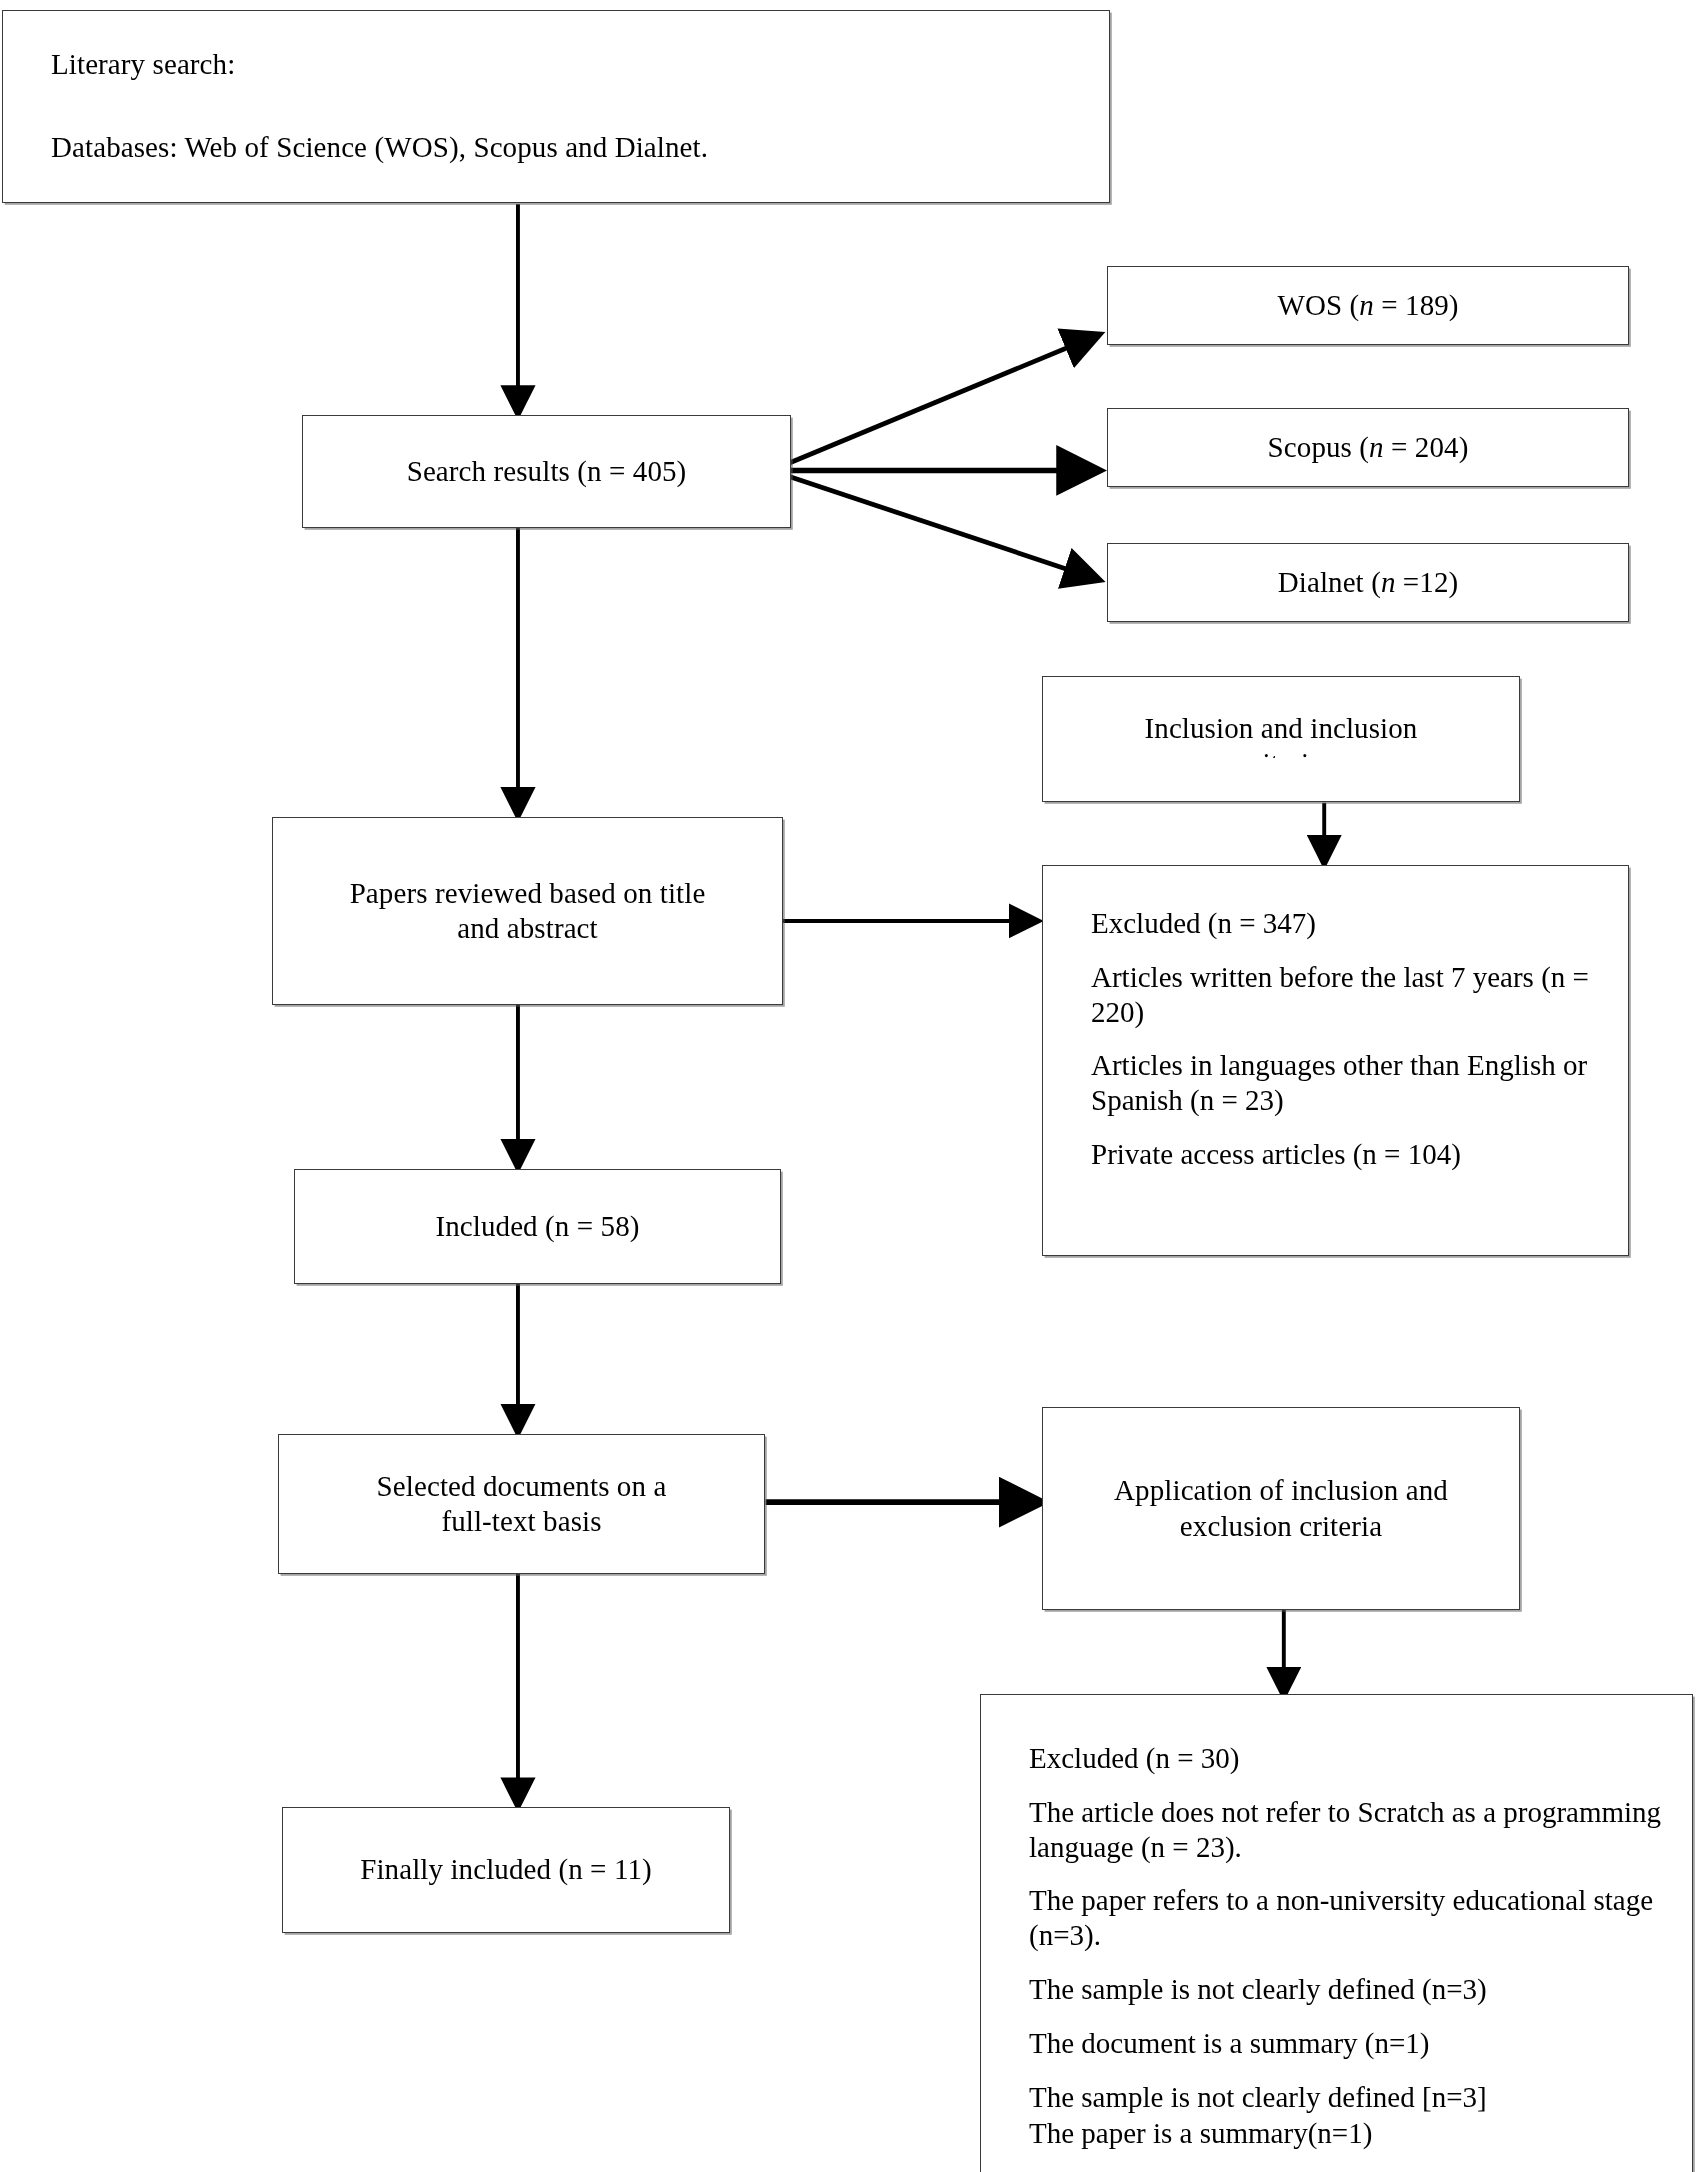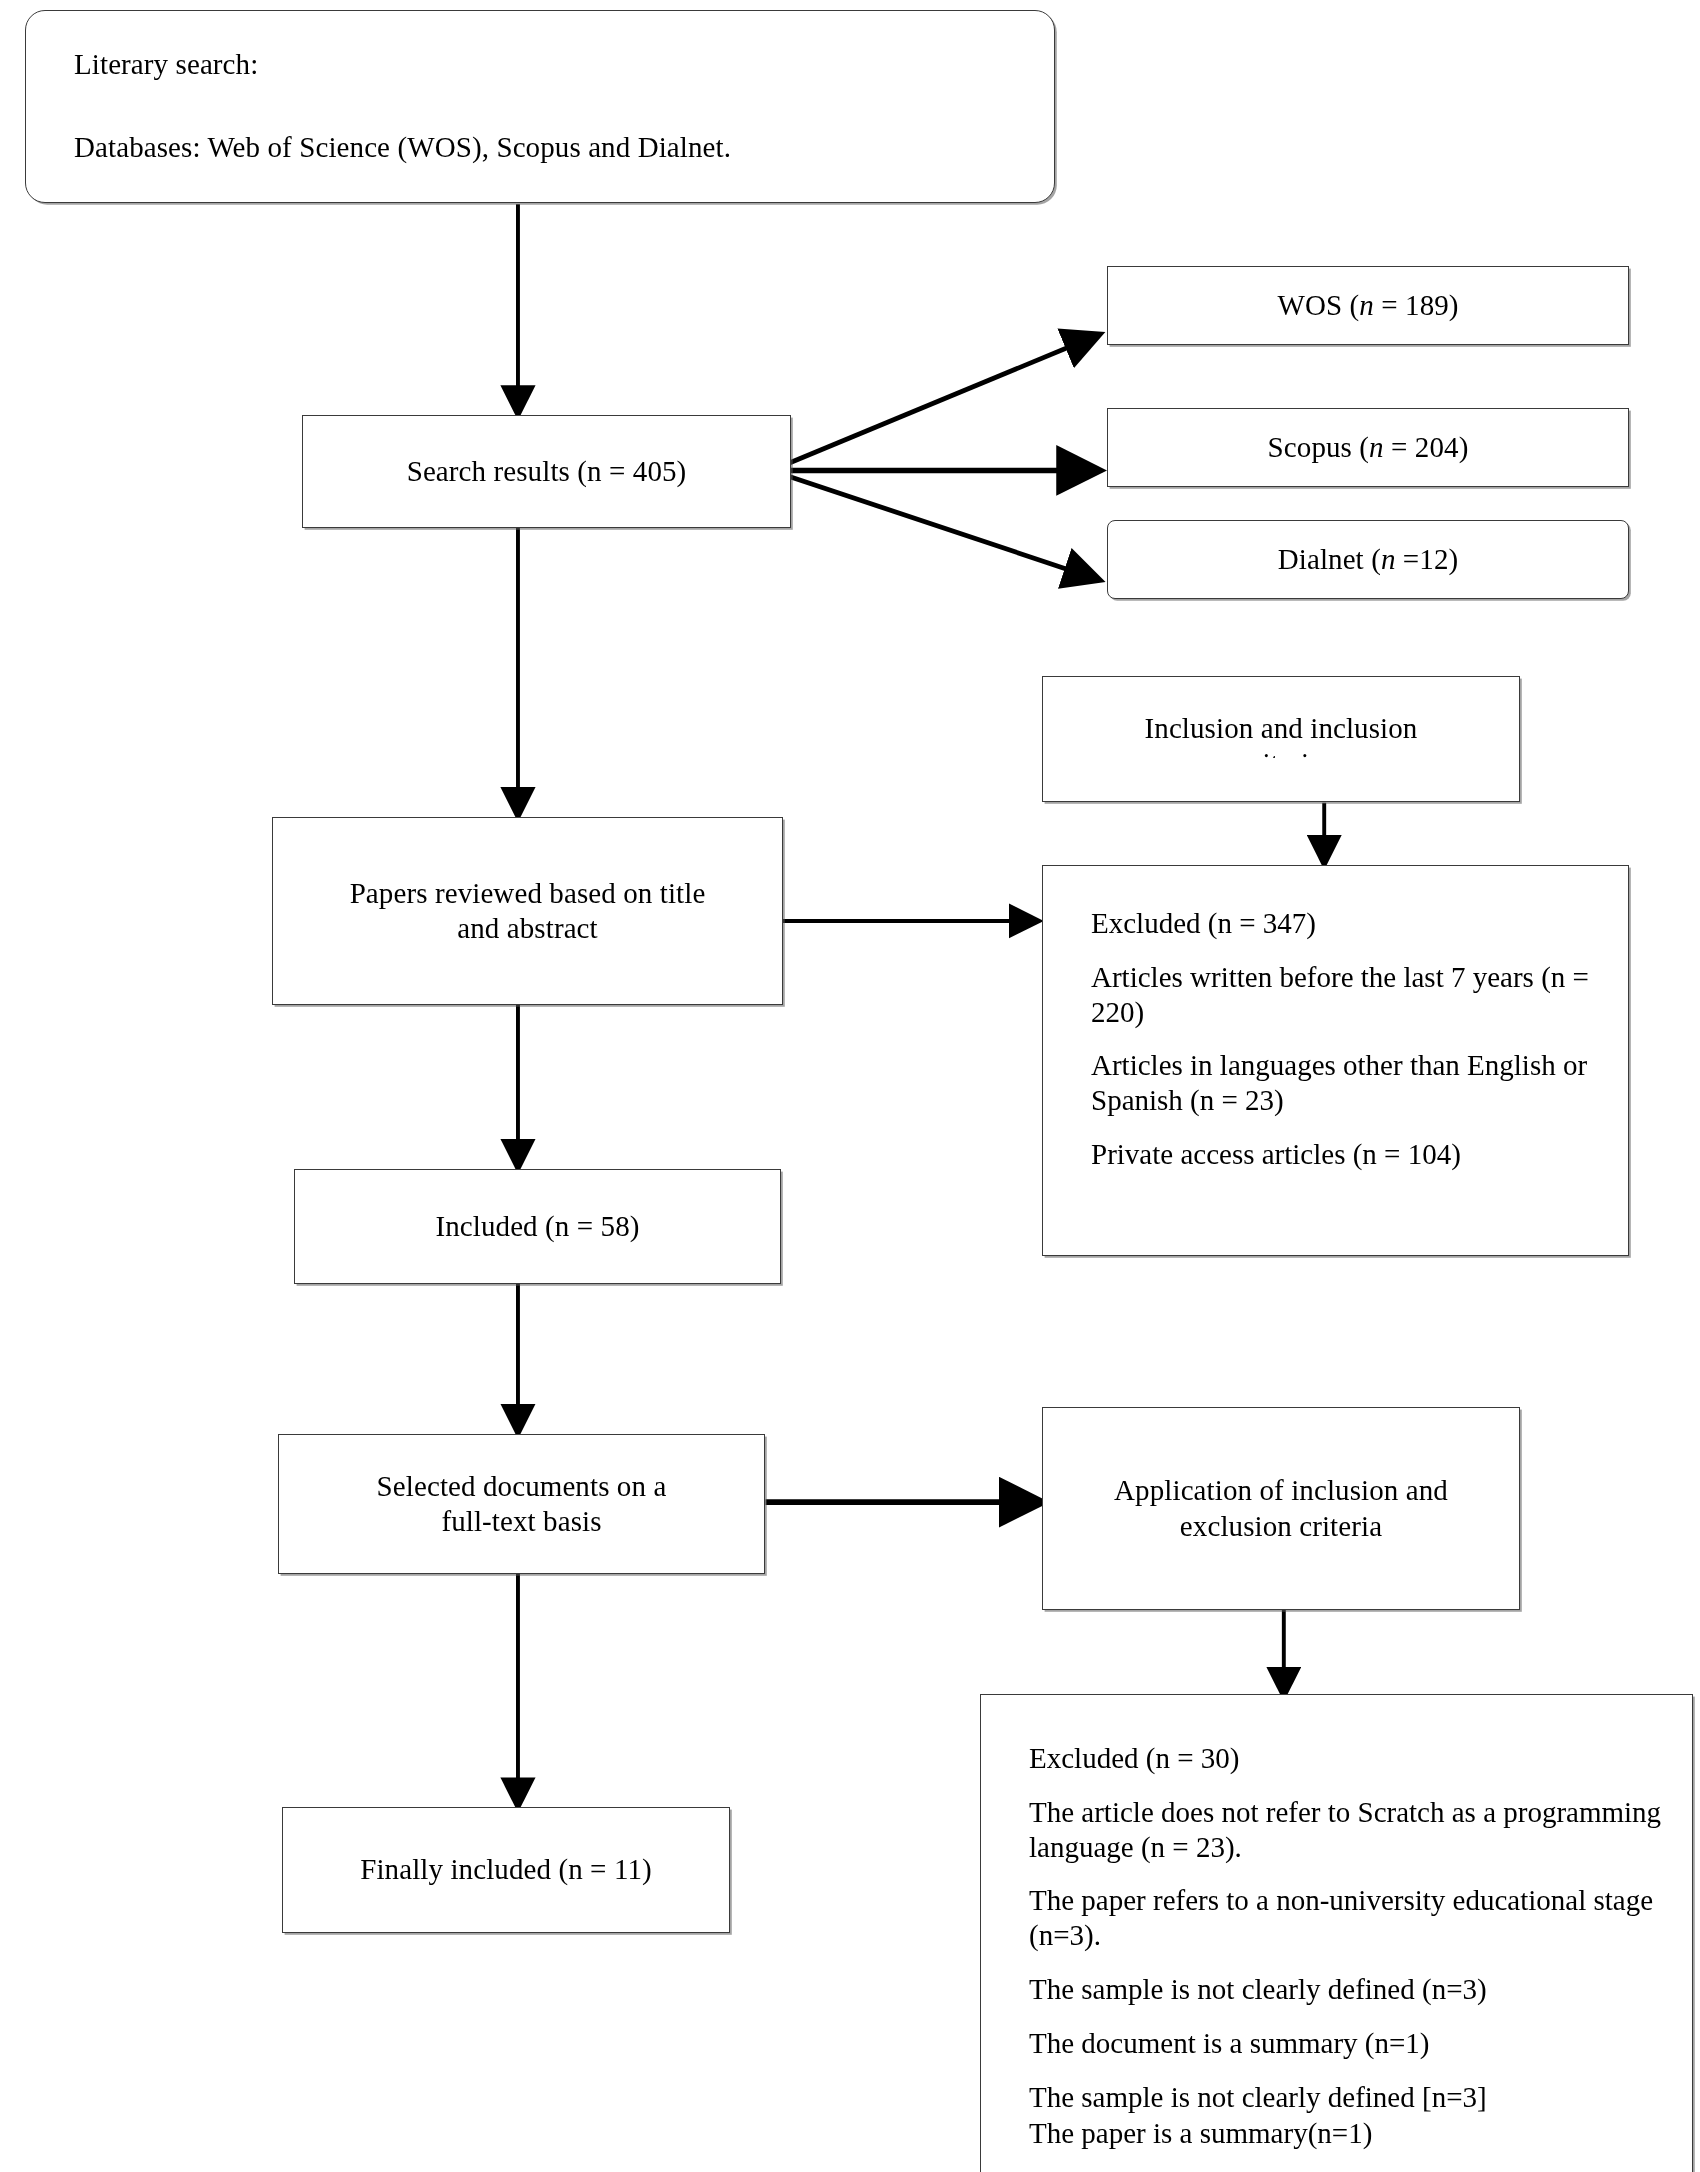--- a/index.html
+++ b/index.html
@@ -110,38 +110,38 @@
 
     <line x1="1192" y1="2955" x2="1192" y2="3300" stroke="#000000" stroke-width="9" marker-end="url(#arrowhead)"></line>
 
     <line x1="1762" y1="3458" x2="2398" y2="3458" stroke="#000000" stroke-width="13" marker-end="url(#arrowhead)"></line>
 
     <line x1="2955" y1="3705" x2="2955" y2="3905" stroke="#000000" stroke-width="9" marker-end="url(#arrowhead)"></line>
 
     <line x1="1192" y1="3622" x2="1192" y2="4160" stroke="#000000" stroke-width="9" marker-end="url(#arrowhead)"></line>
   </svg>
 
-  <div class="node-box align-left" style="left:25px; top:9.6px; width:1030px; height:193px;border-radius:20px;">
+  <div class="node-box align-left" style="left:2px; top:9.6px; width:1108px; height:193px;">
     <span class="node-text line pad-l" style="margin-bottom:48px;">Literary search:</span>
     <span class="node-text line pad-l">Databases: Web of Science (WOS), Scopus and Dialnet.</span>
   </div>
 
   <div class="node-box align-center" style="left:282px; top:415px; width:489px; height:113px;margin-left:20px;">
     <span class="node-text line pad-c">Search results (n = 405)</span>
   </div>
 
   <div class="node-box align-center" style="left:1107px; top:266px; width:522px; height:79px;">
     <span class="node-text line pad-c"><span>WOS (</span><span class="n-italic">n</span><span> = 189)</span></span>
   </div>
 
   <div class="node-box align-center" style="left:1107px; top:408px; width:522px; height:79px;">
     <span class="node-text line pad-c"><span>Scopus (</span><span class="n-italic">n</span><span> = 204)</span></span>
   </div>
 
-  <div class="node-box align-center" style="left:1107px; top:520px; width:522px; height:79px;border-radius:8px;">
+  <div class="node-box align-center" style="left:1107px; top:543px; width:522px; height:79px;">
     <span class="node-text line pad-c"><span>Dialnet (</span><span class="n-italic">n</span><span> =12)</span></span>
   </div>
 
   <div class="node-box align-center" style="left:1042px; top:676px; width:478px; height:126px; justify-content:flex-start; padding-top:34px;">
     <span class="node-text line pad-c title-line">Inclusion and inclusion</span>
     <span class="clipped-line">criteria</span>
   </div>
 
   <div class="node-box align-center" style="left:272px; top:817px; width:511px; height:188px;">
     <span class="node-text line pad-c">Papers reviewed based on title</span>

